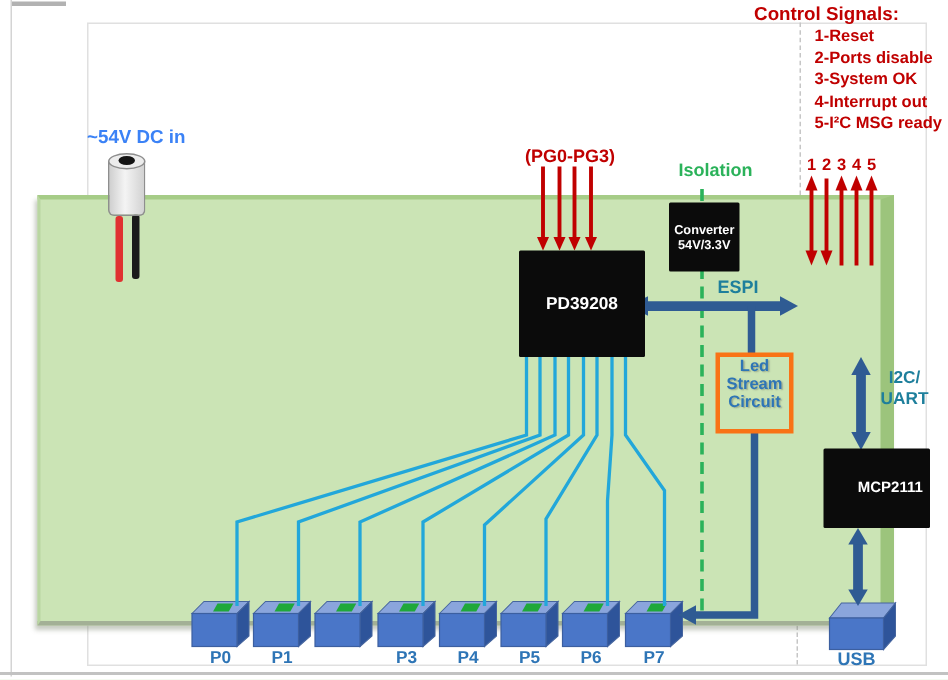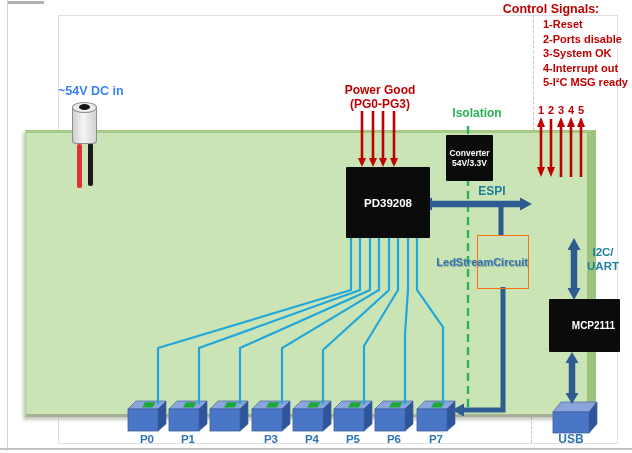--- a/index.html
+++ b/index.html
@@ -17,22 +17,22 @@
   
   .board{left:25px;top:130px;width:571px;height:287px;box-sizing:border-box;
          background:#cbe4b5;
          border-top:3px solid #a6cc87;border-right:9px solid #9cc47c;
          border-bottom:3px solid #a3b096;border-left:2px solid #b9d6a1;
          box-shadow:-2px 3px 3px rgba(130,140,120,.45);}
   svg.overlay{left:0;top:0;}
   
   .chip{background:#0b0b0b;color:#fff;display:flex;flex-direction:column;
         align-items:center;justify-content:center;font-weight:700;border-radius:1px;}
-  .ledbox{box-sizing:border-box;border:1px solid #f97316;display:flex;flex-direction:row;
-          align-items:center;justify-content:flex-end;color:#2e75b6;font-weight:700;
+  .ledbox{box-sizing:border-box;border:3px solid #f97316;display:flex;flex-direction:column;
+          align-items:center;justify-content:flex-start;color:#2e75b6;font-weight:700;
           text-shadow:1px 1px 1px rgba(70,70,70,.35);}
   
   .cap-top{left:72px;top:102px;width:25px;height:11px;border:1px solid #8e8e8e;border-radius:50%;
            background:#ececec;box-sizing:border-box;}
   .cap-hole{left:79px;top:104px;width:11px;height:6px;border-radius:50%;background:#141414;}
   .cap-body{left:72px;top:107px;width:25px;height:37px;box-sizing:border-box;
             border:1px solid #8e8e8e;border-top:none;border-radius:0 0 4px 4px;
             background:linear-gradient(90deg,#cfcfcf,#f4f4f4 45%,#d2d2d2);}
   .wire{width:5px;border-radius:2px;}
   .red-t{color:#c00000;}
@@ -191,21 +191,20 @@
     <span>Circuit</span>
   </div>
 
   <div class="abs wire" style="left:77px;top:144px;height:44px;background:#e03131;"></div>
   <div class="abs wire" style="left:88px;top:143px;height:43px;background:#1a1a1a;"></div>
   <div class="abs cap-body"></div>
   <div class="abs cap-top"></div>
   <div class="abs cap-hole"></div>
   <div class="abs lbl" style="left:58px;top:84px;width:120px;font-size:12.5px;color:#3b82f6;font-weight:600;">~54V DC in</div>
 
-  <div class="abs lbl red-t center" style="left:328px;top:84px;width:104px;font-size:12px;">Power Good</div>
   <div class="abs lbl red-t center" style="left:328px;top:98px;width:104px;font-size:12px;">(PG0-PG3)</div>
   <div class="abs lbl red-t center" style="left:496px;top:2px;width:110px;font-size:12.5px;">Control Signals:</div>
   <div class="abs" style="left:543px;top:17px;font-size:11px;line-height:14.6px;font-weight:700;color:#c00000;">
     <span style="display:block">1-Reset</span>
     <span style="display:block">2-Ports disable</span>
     <span style="display:block">3-System OK</span>
     <span style="display:block">4-Interrupt out</span>
     <span style="display:block">5-I²C MSG ready</span>
   </div>
   <div class="abs lbl red-t center" style="left:536px;top:104px;width:10px;font-size:11px;">1</div>

